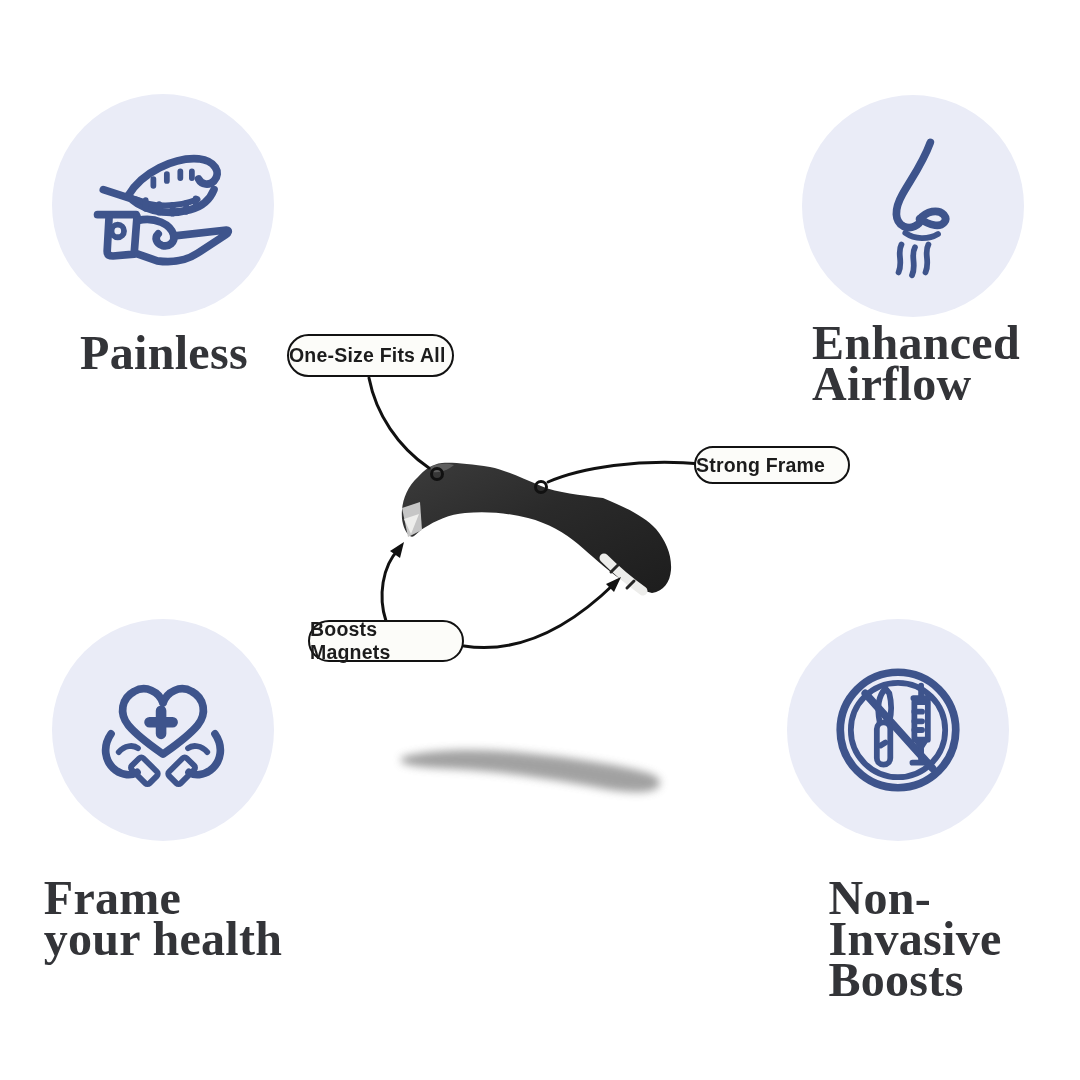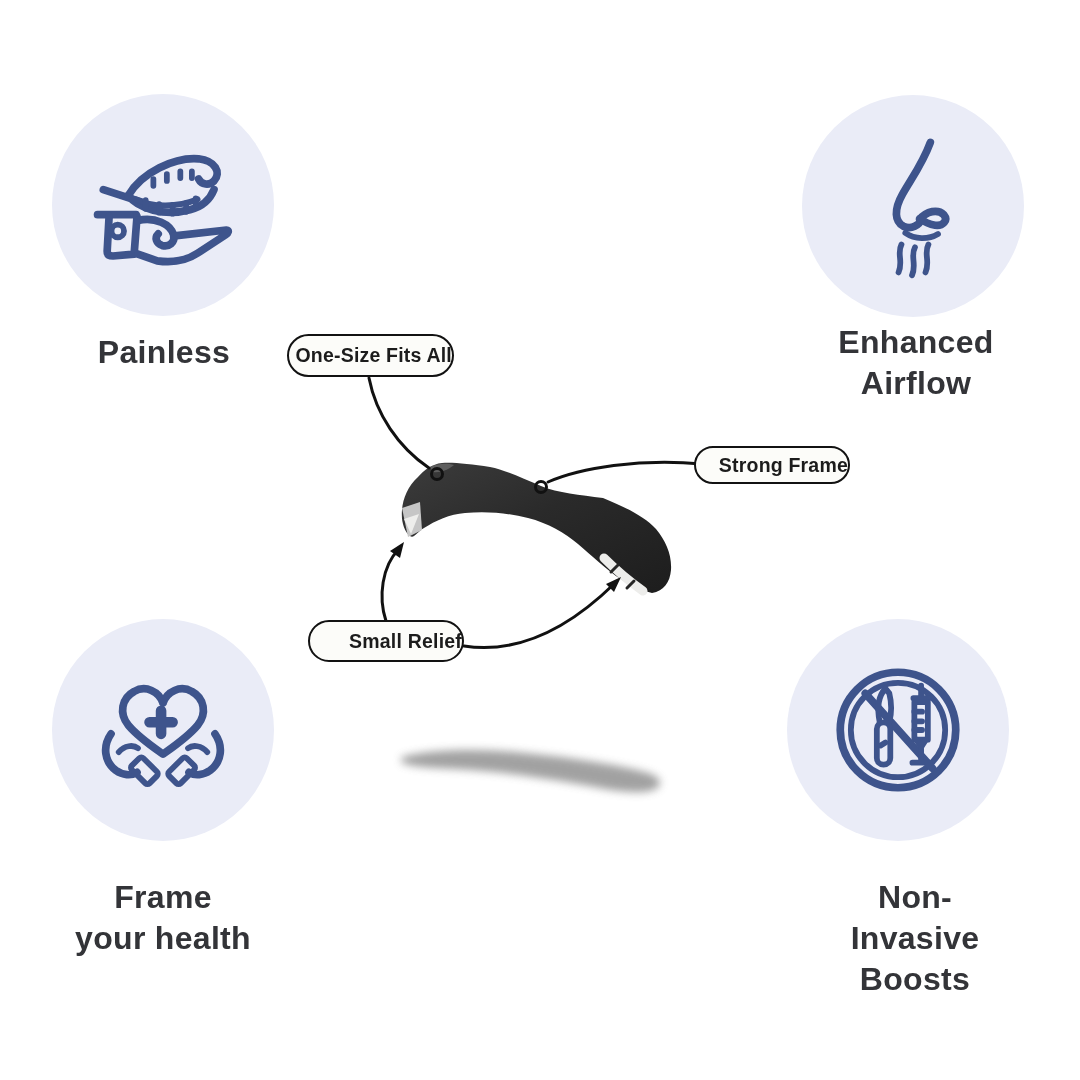--- a/index.html
+++ b/index.html
@@ -26,29 +26,29 @@
   }
   .icon-svg{width:154px;height:154px;}
   .icon-svg path,.icon-svg circle,.icon-svg rect,.icon-svg line{
     fill:none;stroke:var(--icon-stroke);stroke-width:8;
     stroke-linecap:round;stroke-linejoin:round;
   }
   .icon-svg .thin{stroke-width:6;}
   .icon-svg .thick{stroke-width:11;}
   .feature-label{
     position:absolute;transform:translateX(-50%);
-    text-align:center;white-space:pre-line;
-    font-weight:700;font-size:32px;line-height:41px;
-    letter-spacing:.3px;color:var(--feature-label-color);
+    text-align:left;white-space:pre-line;
+    font-weight:700;font-size:48px;line-height:41px;
+    letter-spacing:.3px;color:var(--feature-label-color);font-family:Liberation Serif, serif;
   }
   .callout{
     position:absolute;box-sizing:border-box;
     border:2.5px solid var(--callout-border);
     border-radius:24px;background:var(--callout-bg);
-    display:flex;align-items:center;justify-content:flex-end;
+    display:flex;align-items:center;justify-content:flex-start;
     font-size:19.5px;font-weight:600;letter-spacing:.2px;
     color:var(--callout-text);z-index:3;
   }
   .diagram{position:absolute;left:0;top:0;z-index:2;}
   .diagram .connector{fill:none;stroke:var(--connector);stroke-width:3;stroke-linecap:round;}
   .diagram .ring{fill:none;stroke:var(--connector);stroke-width:3;}
   .diagram .arrowhead{fill:var(--connector);stroke:none;}
 </style>
 </head>
 <body>
@@ -161,16 +161,16 @@
   <div class="feature-label" style="left:915px;top:877px;">Non-Invasive
 Boosts</div>
 
   <div class="callout" style="left:287px;top:334px;width:167px;height:43px;">
     <span>One-Size Fits All</span>
   </div>
   <div class="callout" style="left:694px;top:446px;width:156px;height:38px;">
     <span>Strong Frame</span>
   </div>
   <div class="callout" style="left:308px;top:620px;width:156px;height:42px;">
-    <span>Small Relief</span>
+    <span>Boosts Magnets</span>
   </div>
 
 </div>
 
 </body></html>

